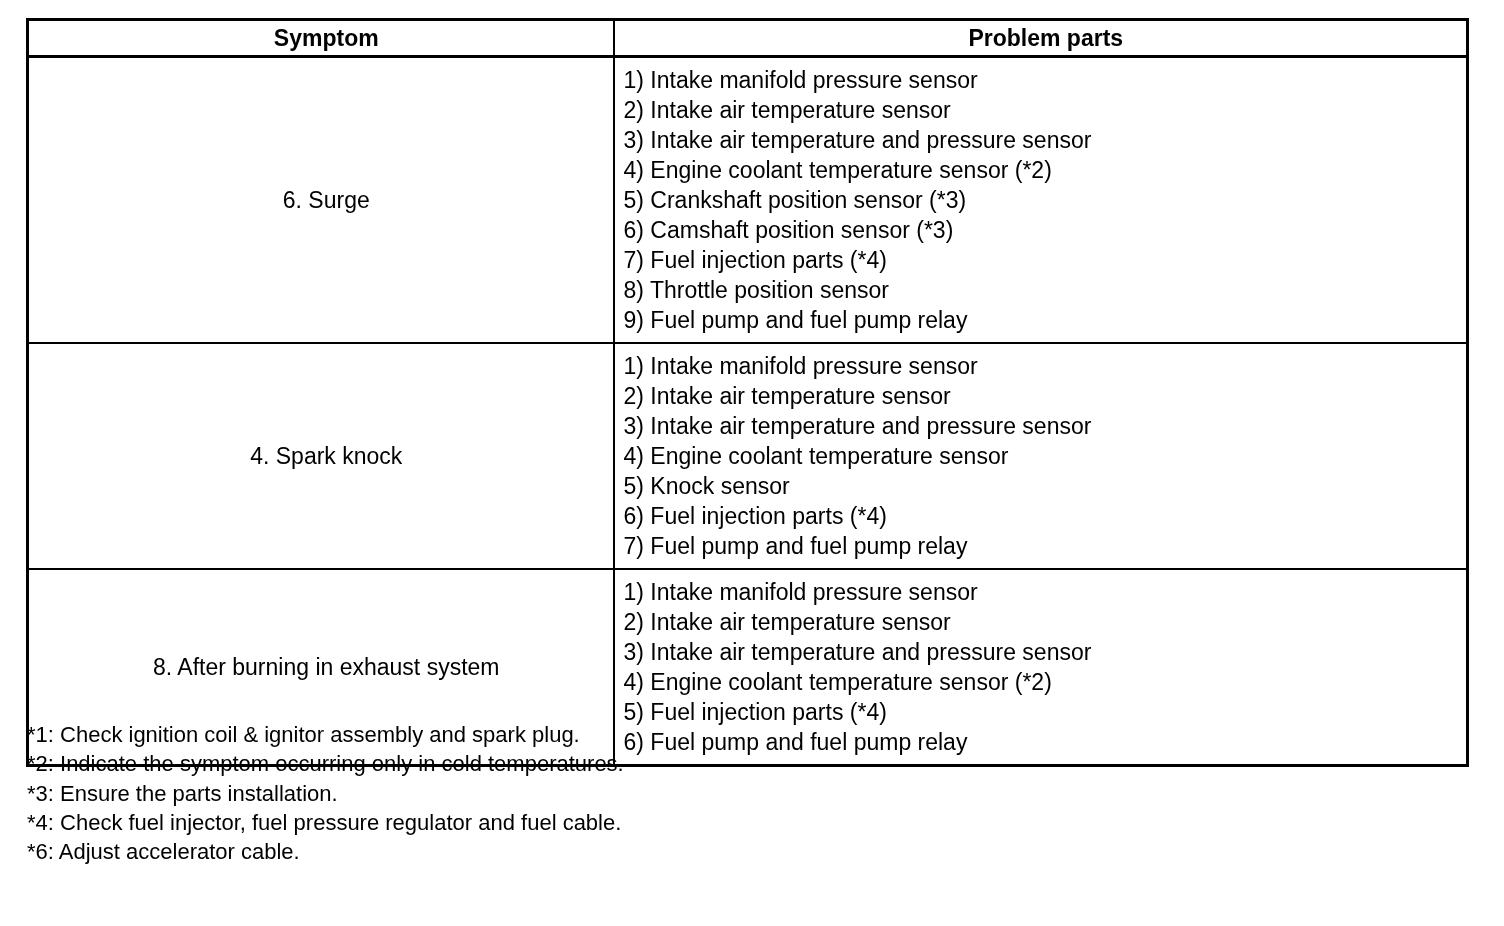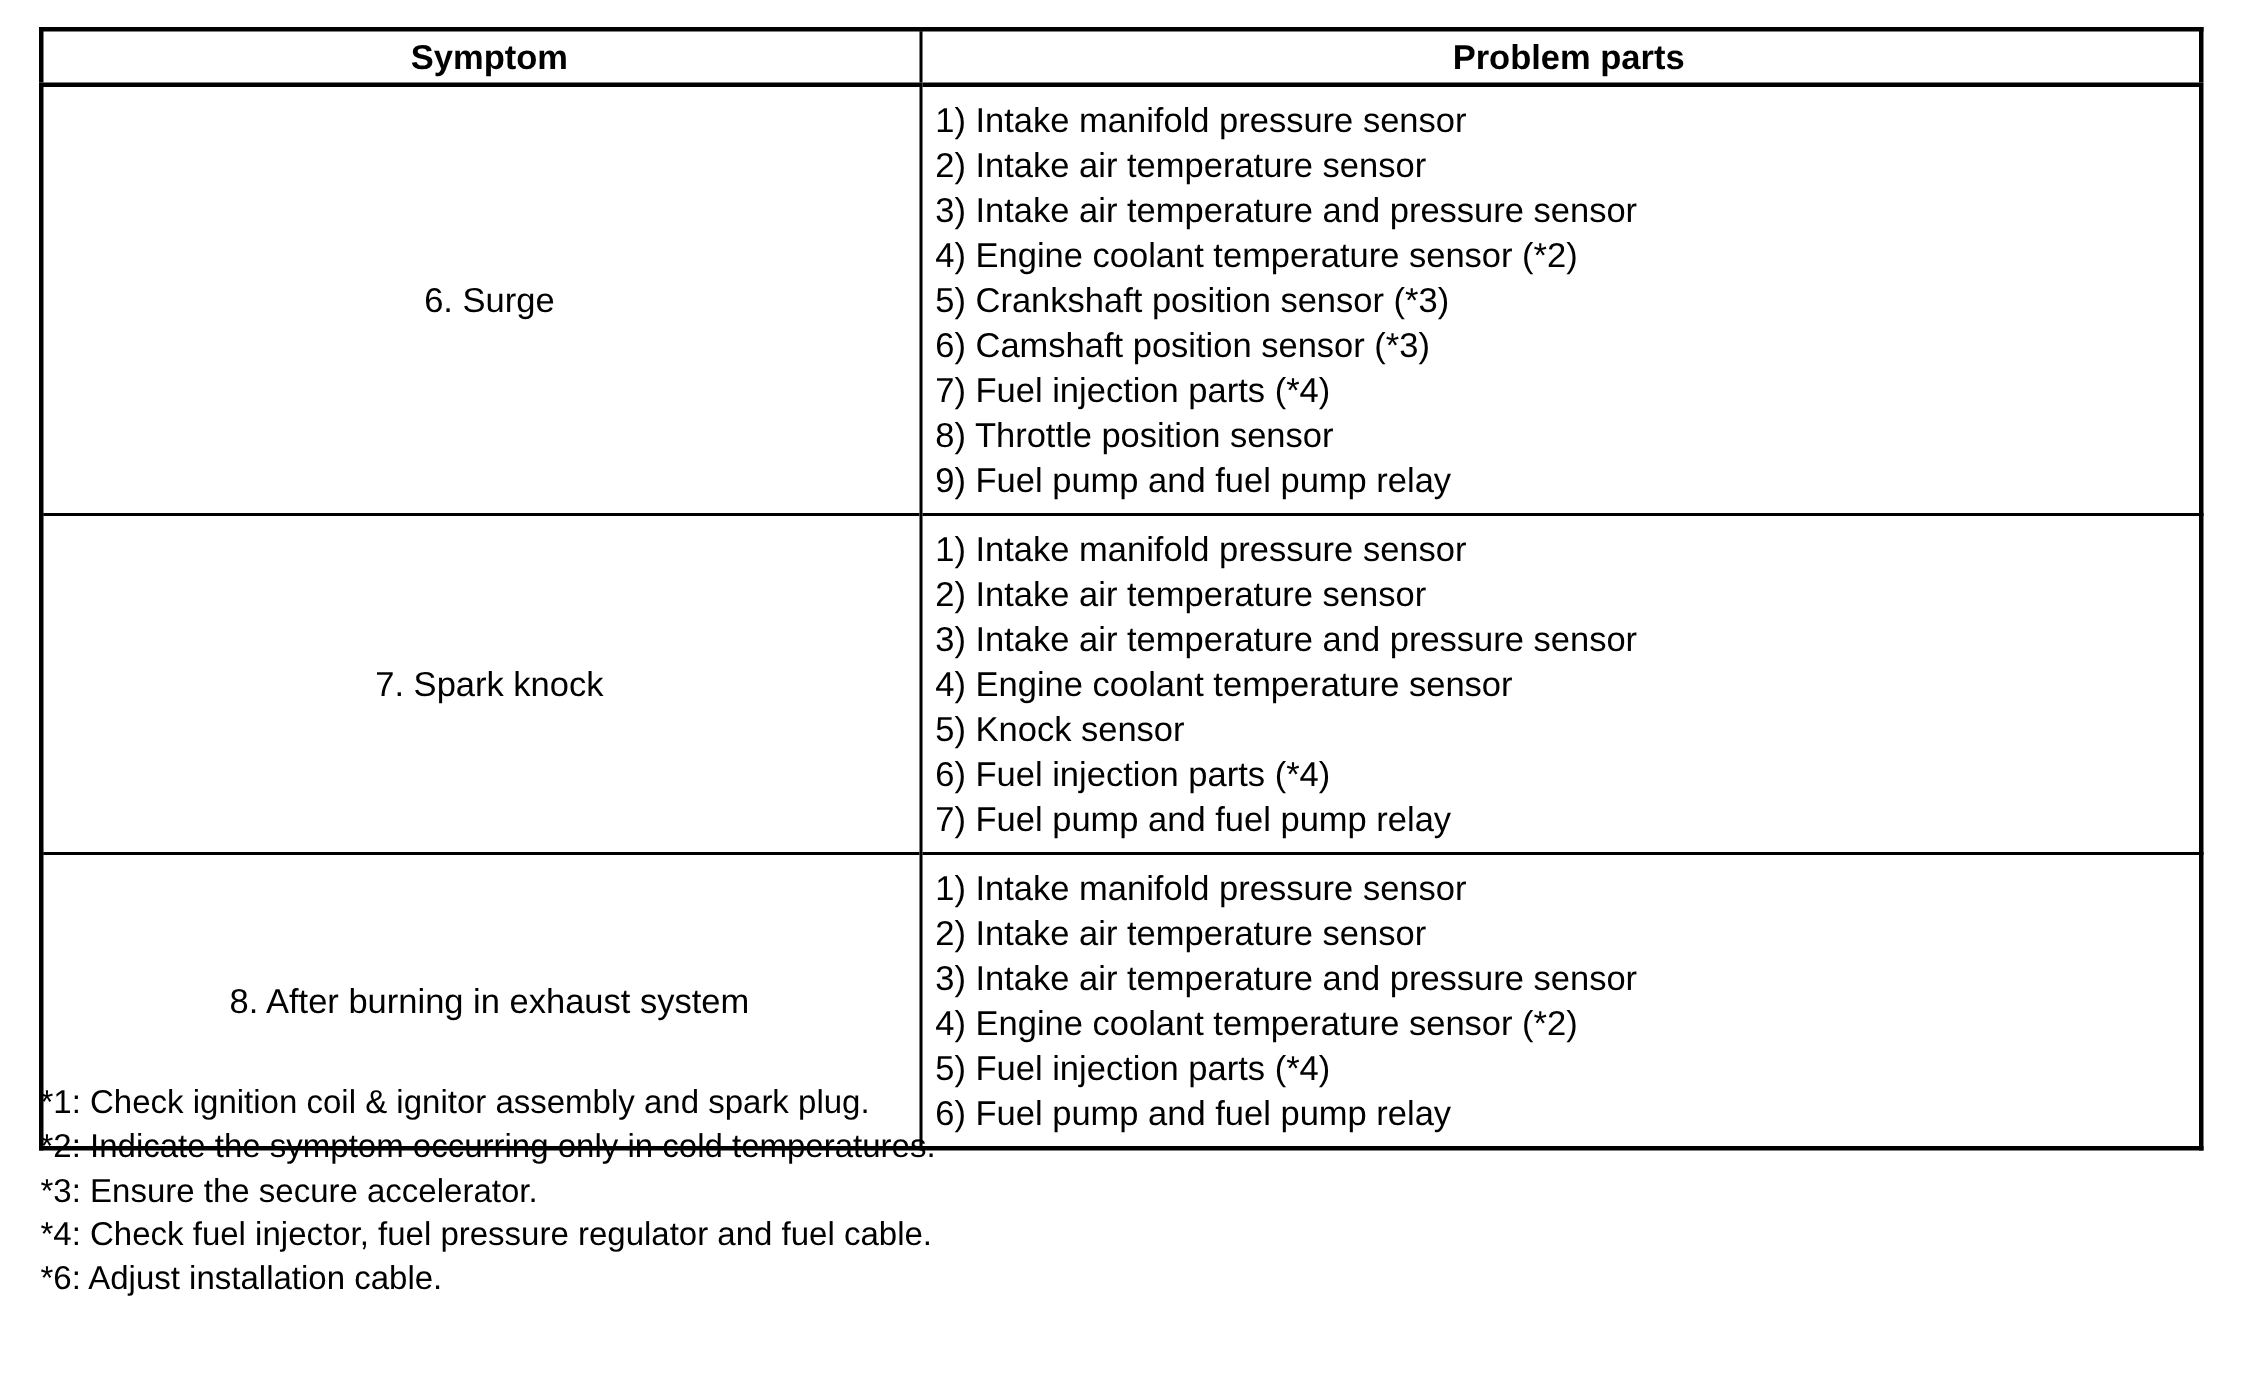--- a/index.html
+++ b/index.html
@@ -142,21 +142,21 @@
             <li>6) Camshaft position sensor (*3)</li>
             <li>7) Fuel injection parts (*4)</li>
             <li>8) Throttle position sensor</li>
             <li>9) Fuel pump and fuel pump relay</li>
           </ul>
         </td>
       </tr>
 
       <tr class="body-row">
         <td class="cell-symptom">
-          <span class="symptom-label">7. Spark knock</span>
+          <span class="symptom-label">4. Spark knock</span>
         </td>
         <td class="cell-parts">
           <ul class="parts-list">
             <li>1) Intake manifold pressure sensor</li>
             <li>2) Intake air temperature sensor</li>
             <li>3) Intake air temperature and pressure sensor</li>
             <li>4) Engine coolant temperature sensor</li>
             <li>5) Knock sensor</li>
             <li>6) Fuel injection parts (*4)</li>
             <li>7) Fuel pump and fuel pump relay</li>
@@ -179,18 +179,18 @@
           </ul>
         </td>
       </tr>
 
     </tbody>
   </table>
 
   <div class="footnotes">
     <div class="footnote-line">*1: Check ignition coil &amp; ignitor assembly and spark plug.</div>
     <div class="footnote-line">*2: Indicate the symptom occurring only in cold temperatures.</div>
-    <div class="footnote-line">*3: Ensure the secure accelerator.</div>
+    <div class="footnote-line">*3: Ensure the parts installation.</div>
     <div class="footnote-line">*4: Check fuel injector, fuel pressure regulator and fuel cable.</div>
-    <div class="footnote-line">*6: Adjust installation cable.</div>
+    <div class="footnote-line">*6: Adjust accelerator cable.</div>
   </div>
 
 </div>
 
 </body></html>

